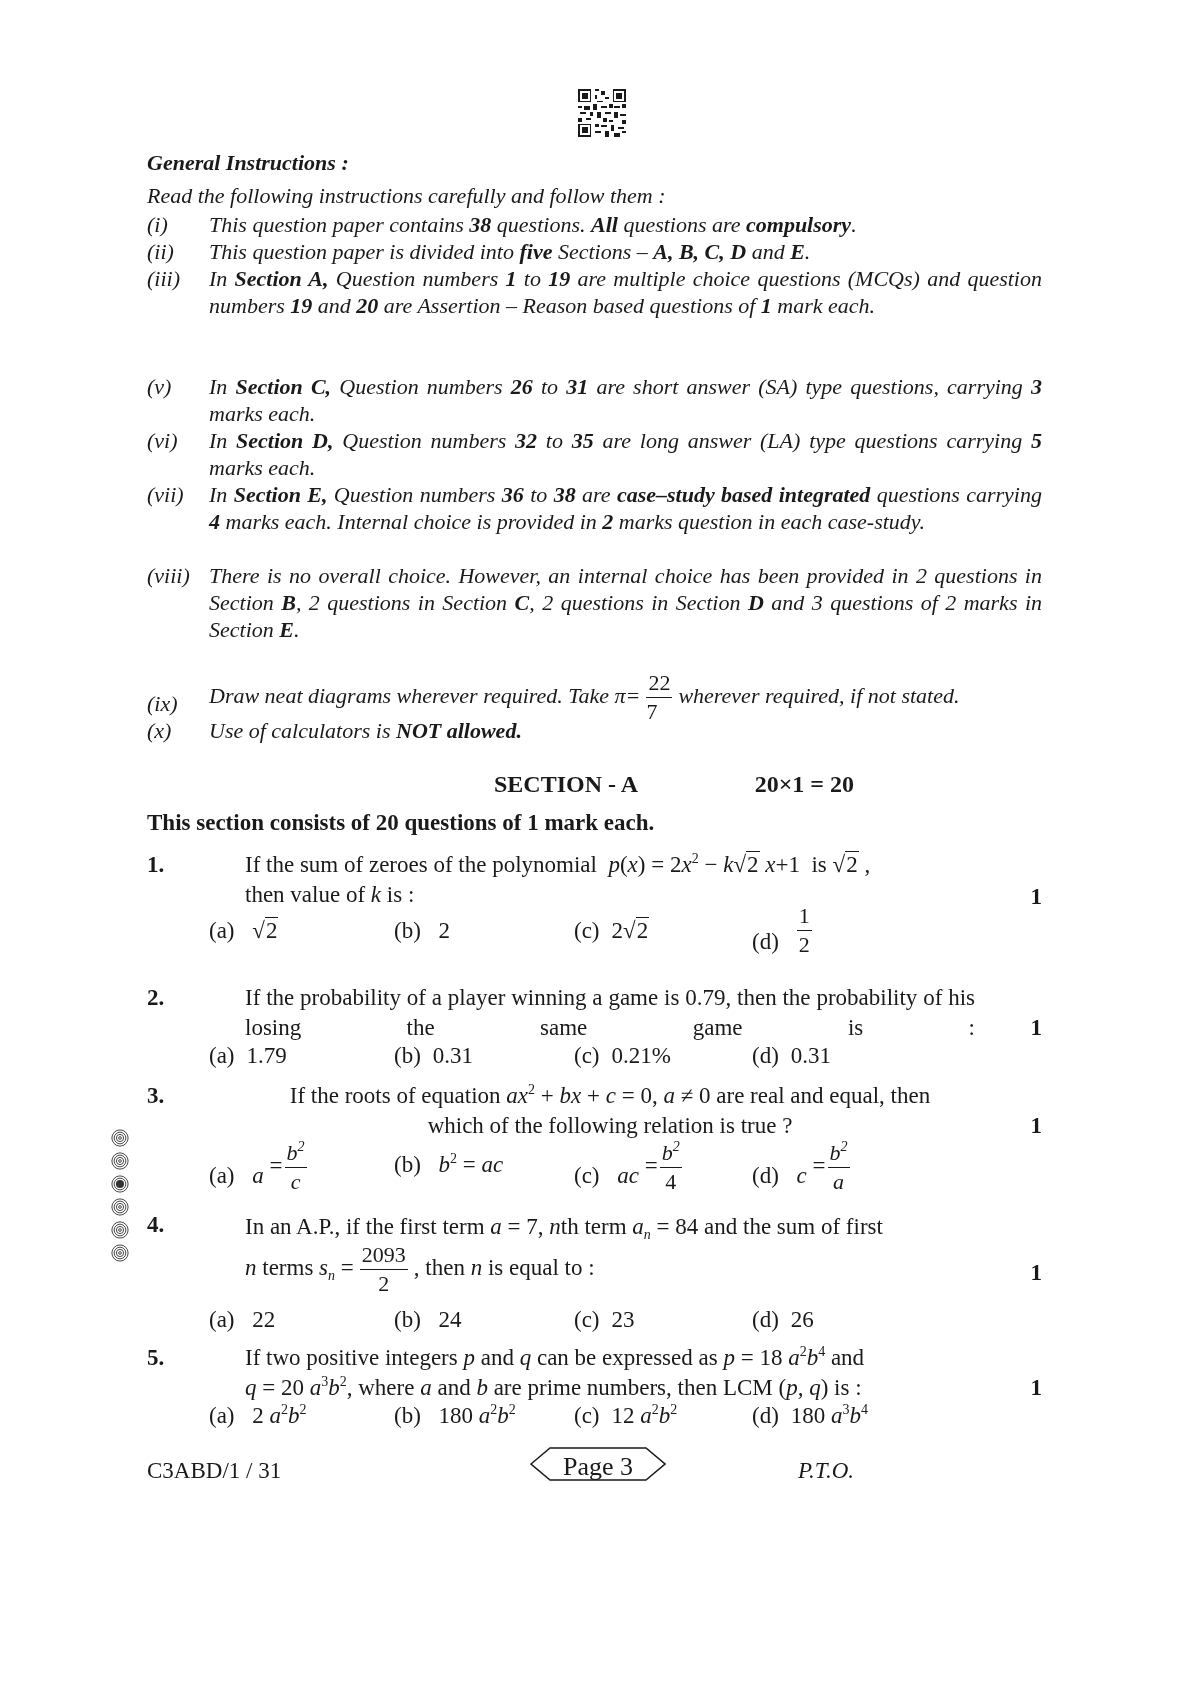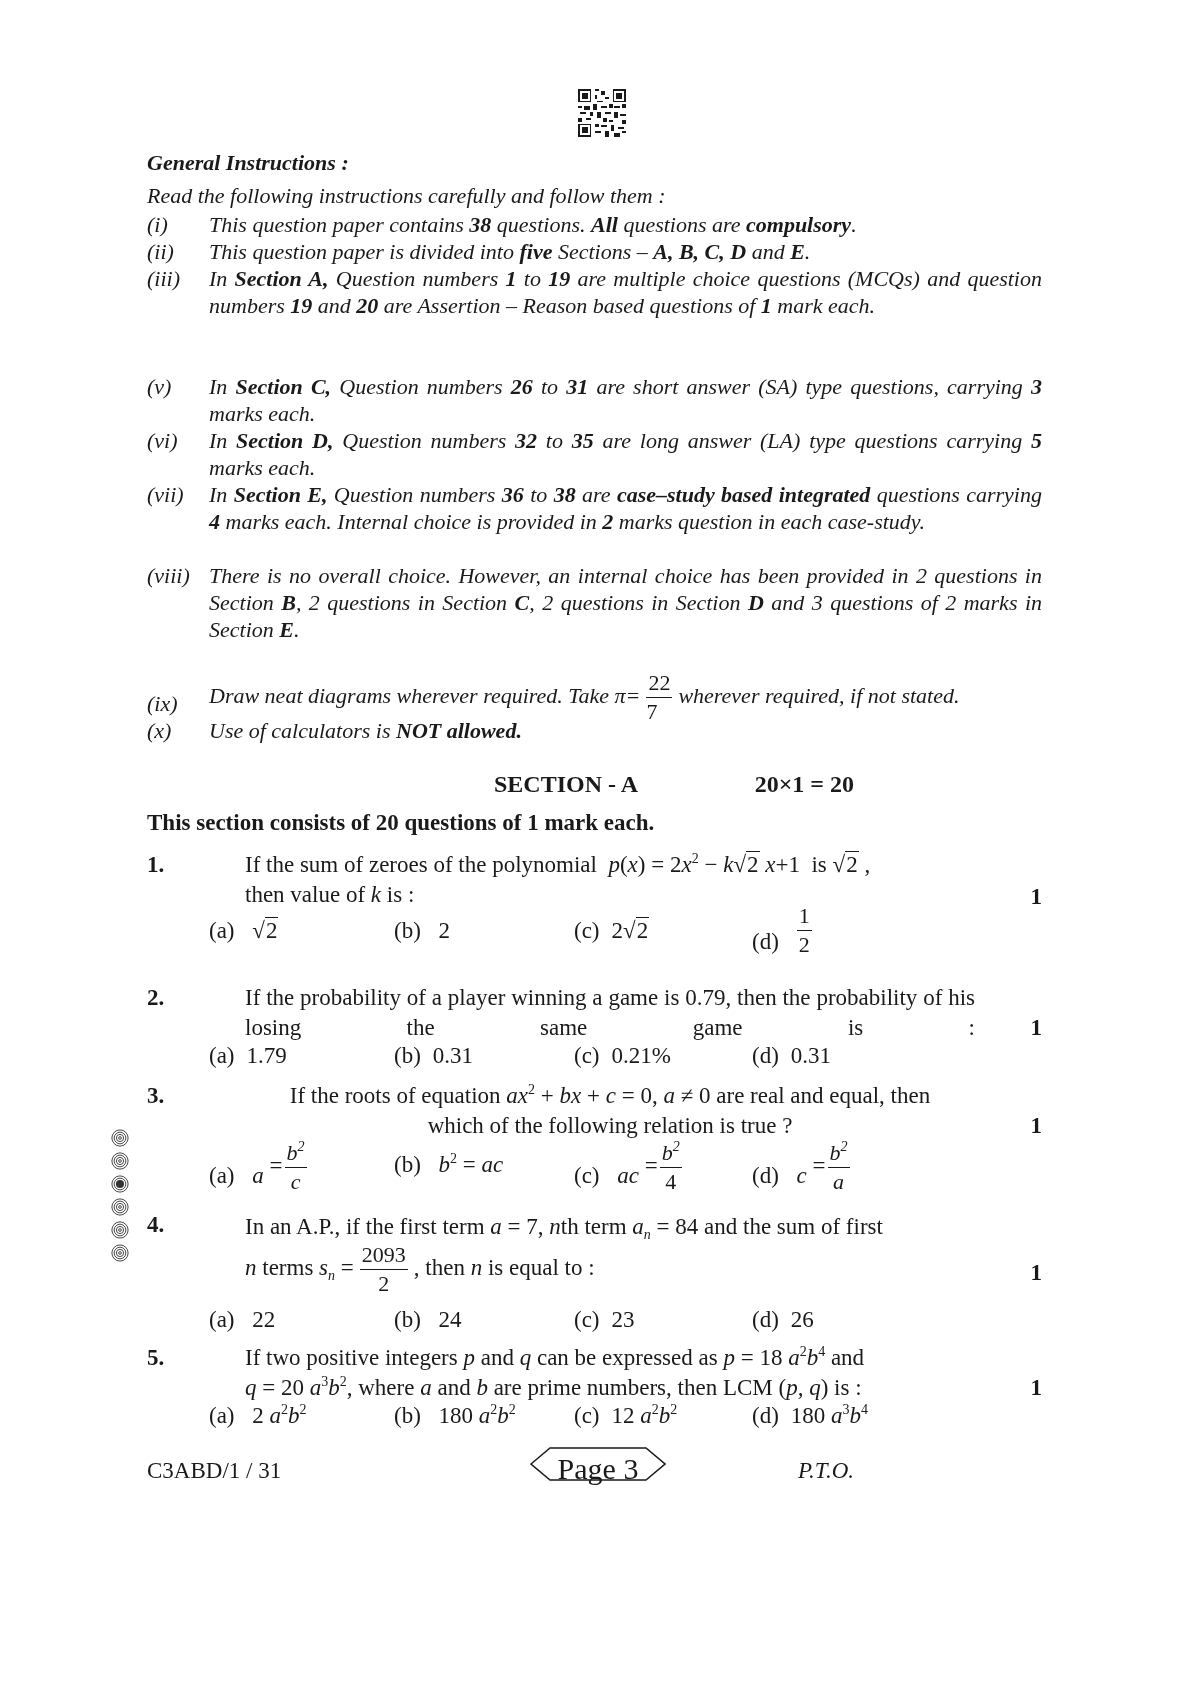--- a/index.html
+++ b/index.html
@@ -45,21 +45,21 @@
   .sqrt .rad { border-top: 1px solid #1a1a1a; padding: 0 1px; }
 
   
   .spirals { position: absolute; left: 111px; top: 1129px; width: 20px; }
   .spiral { width: 18px; height: 18px; margin-bottom: 1px; }
 
   
   .foot-code { position: absolute; left: 147px; top: 1458px; font-size: 23px; }
   .foot-page { position: absolute; left: 530px; top: 1446px; width: 136px; height: 36px; }
   .foot-page svg { position: absolute; left: 0; top: 0; }
-  .foot-page span { position: absolute; left: 0; width: 136px; top: 6px; text-align: center; font-size: 30px; }
+  .foot-page span { position: absolute; left: 0; width: 136px; top: 6px; text-align: center; font-size: 26px; }
   .foot-pto { position: absolute; right: 142px; top: 1458px; font-size: 23px; font-style: italic; }
 </style>
 </head>
 <body>
 
 <div class="page">
 
   <svg class="qr" viewBox="0 0 25 25" shape-rendering="crispEdges">
     <rect width="25" height="25" fill="#fff"></rect>
     <g fill="#1a1a1a">

